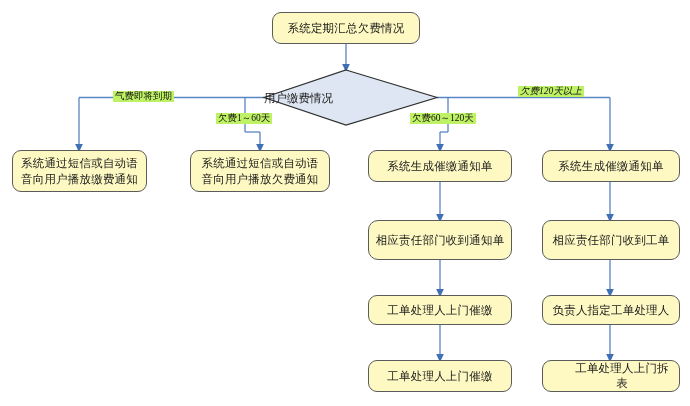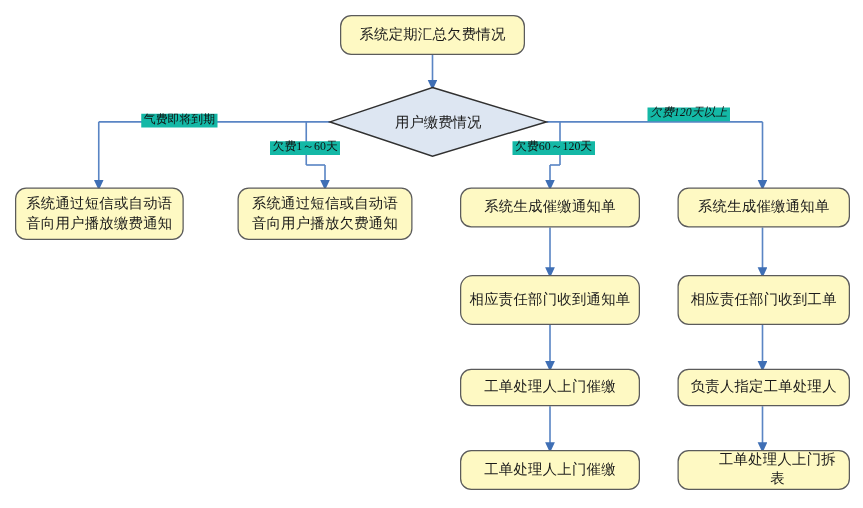--- a/index.html
+++ b/index.html
@@ -29,33 +29,32 @@
     letter-spacing:0.2px;
     padding:0 6px;
     box-shadow:0 0 0 0 transparent;
   }
   .node.two-line{line-height:16px;}
 
   .diamond-wrap{position:absolute;}
   .diamond-label{
     position:absolute;
     width:100%;
-    text-align:center;
     font-size:11.5px;
     color:#1a1a1a;
     top:50%;
     transform:translateY(-50%);
     pointer-events:none;
   }
 
   .edge-label{
     position:absolute;
     font-size:9.5px;
     color:#111;
-    background:#14b8a6;
+    background:#bef264;
     padding:0 2px;
     white-space:nowrap;
     line-height:11px;
   }
 </style>
 </head>
 <body>
 
 <div id="canvas">
 

